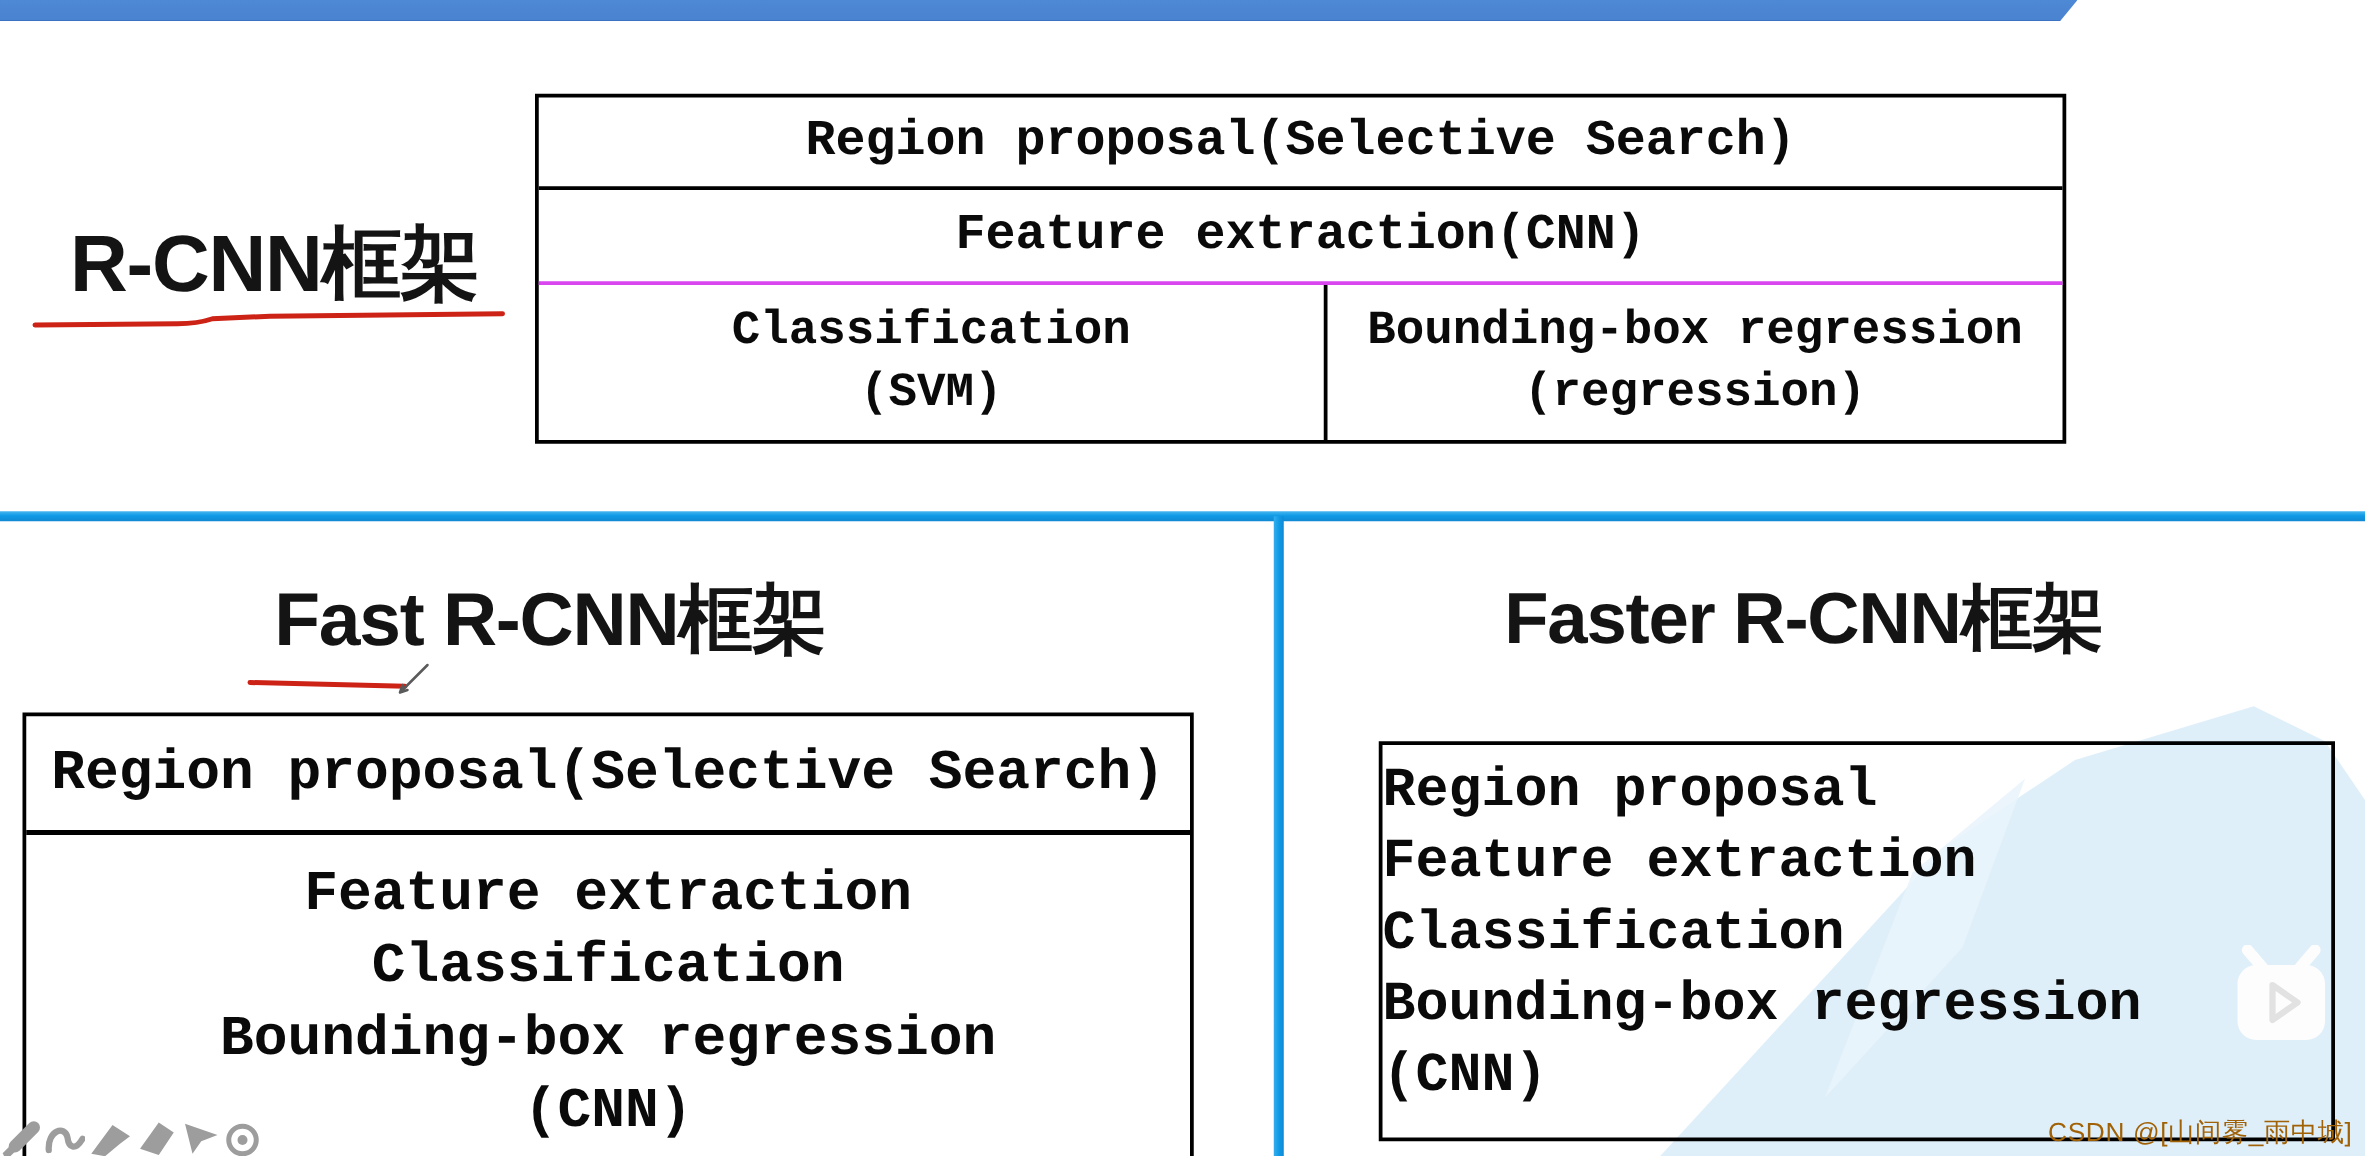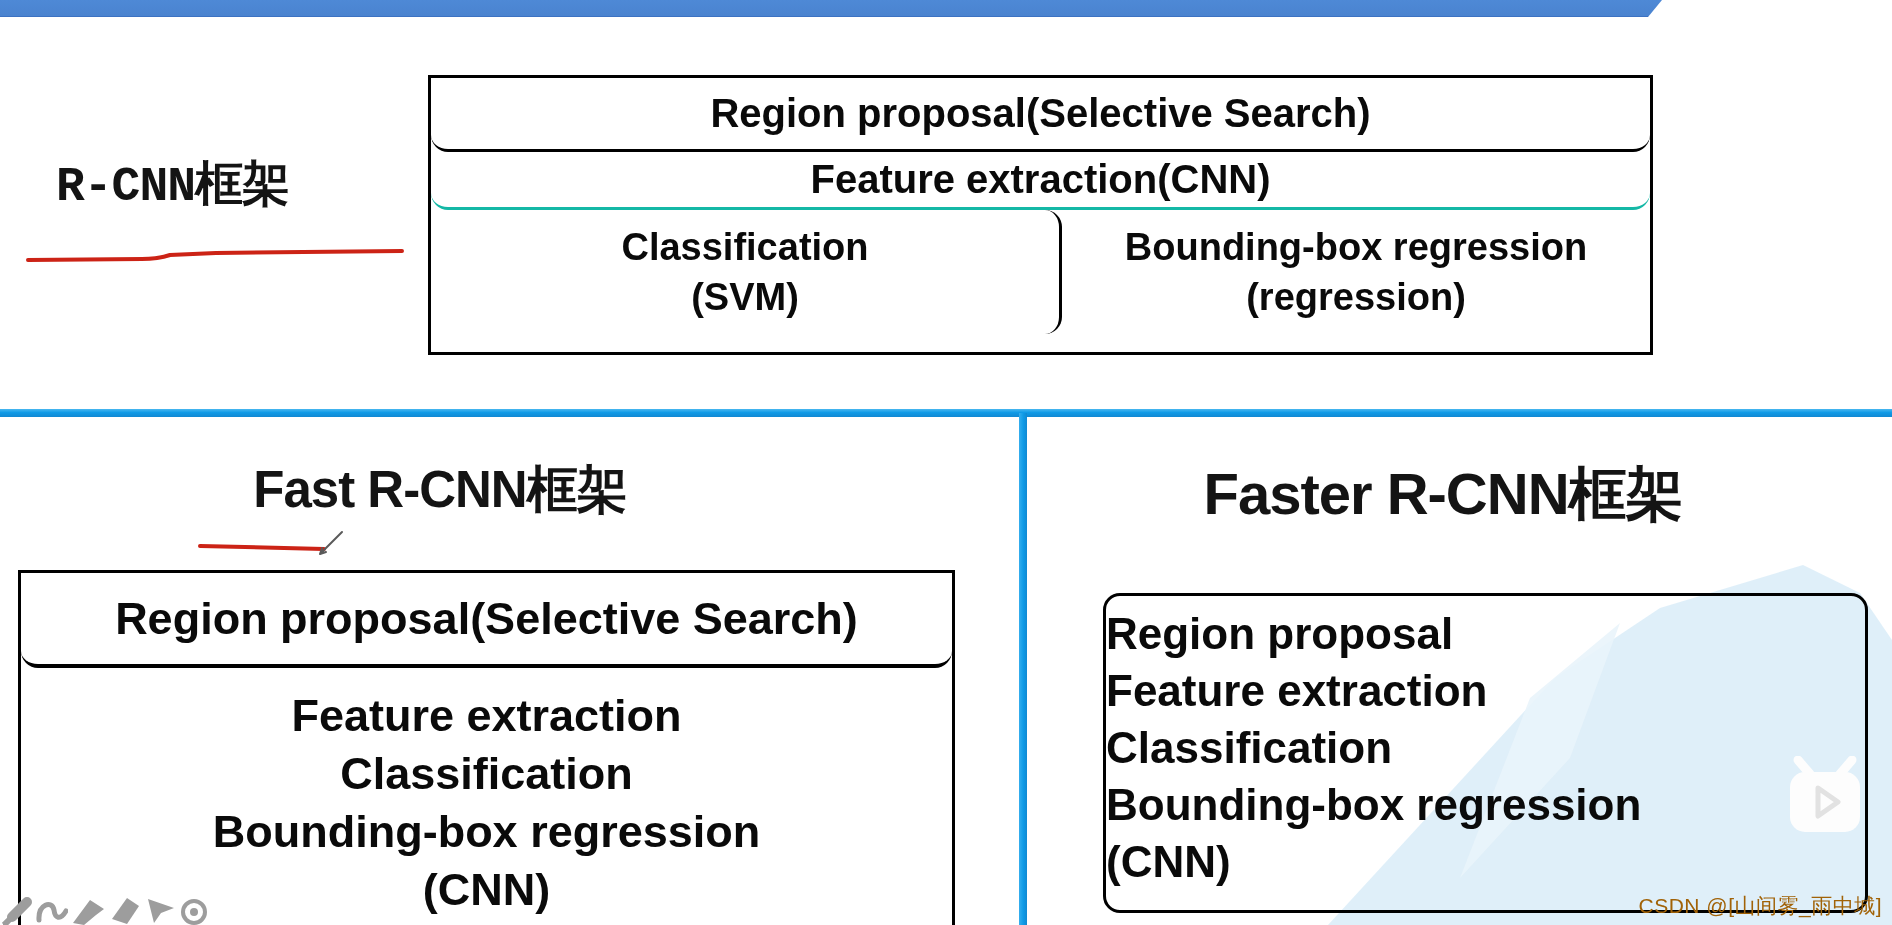--- a/index.html
+++ b/index.html
@@ -12,34 +12,34 @@
     position:absolute;left:0;top:0;width:1662px;height:16px;
     background:linear-gradient(#4e89d6,#4a83cf);
     clip-path:polygon(0 0,100% 0,calc(100% - 14px) 100%,0 100%);
     border-bottom:1px solid #3c72c2;
   }
   
   .sec-title{
     position:absolute;color:#141414;font-weight:700;white-space:nowrap;
     letter-spacing:-1px;
   }
-  .rcnn-title{left:56px;top:152px;font-size:48px;font-family:Liberation Mono, monospace;}
-  .fast-title{left:0;top:456px;width:880px;text-align:center;font-size:51px;}
+  .rcnn-title{left:56px;top:168px;font-size:64px;}
+  .fast-title{left:0;top:456px;width:880px;text-align:center;font-size:60px;}
   .faster-title{left:1028px;top:456px;width:750px;text-align:center;font-size:58px;padding-left:40px;}
   svg.underline{position:absolute;overflow:visible;}
   
-  .ftext{font-family:Liberation Sans, sans-serif;font-weight:700;color:#0a0a0a;border-radius:17px;}
+  .ftext{font-family:Liberation Mono, monospace;font-weight:700;color:#0a0a0a;}
   .rcnn-table{
     position:absolute;left:428px;top:75px;width:1225px;height:280px;
     border:3px solid #000;box-sizing:border-box;background:#fff;
   }
   .rcnn-row{display:flex;align-items:center;justify-content:center;
     box-sizing:border-box;font-size:40px;text-align:center;}
   .rcnn-r1{height:74px;border-bottom:3px solid #000;}
-  .rcnn-r2{height:58px;border-bottom:3px solid #14b8a6;text-align:center;}
+  .rcnn-r2{height:76px;border-bottom:3px solid #d946ef;text-align:center;}
   .rcnn-r3{height:124px;display:flex;align-items:stretch;font-size:38px;}
   .rcnn-cell{display:flex;flex-direction:column;justify-content:center;
     box-sizing:border-box;line-height:50px;text-align:center;}
   .rcnn-cell.left{width:631px;border-right:3px solid #000;}
   .rcnn-cell.right{flex:1;}
   
   .divider-h{
     position:absolute;left:0;top:409px;width:1892px;height:8px;
     background:linear-gradient(#49b7ef,#0f9ae6 45%,#1188d2);
   }

